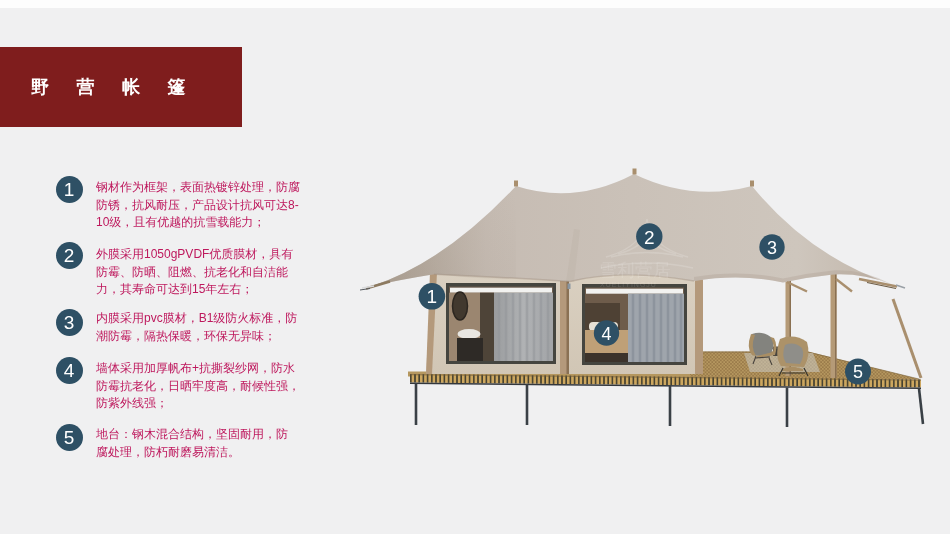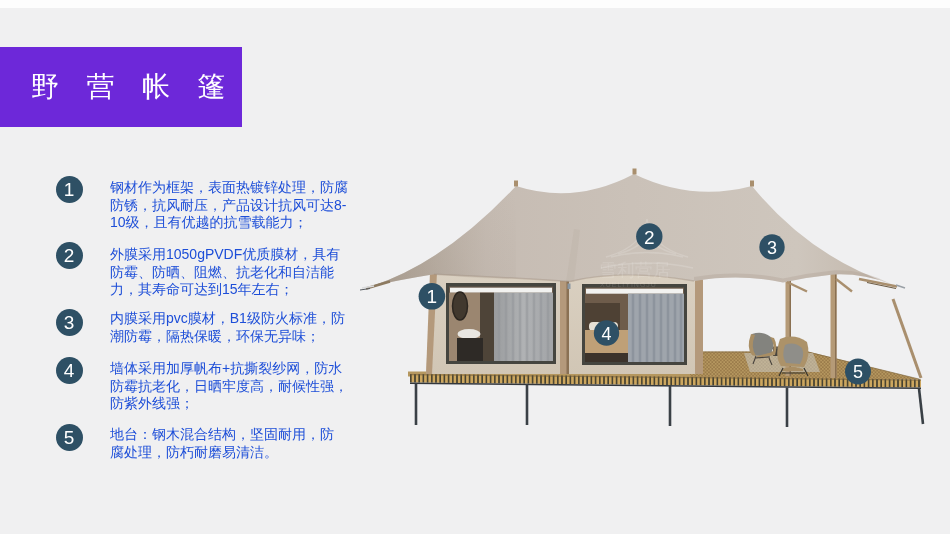--- a/index.html
+++ b/index.html
@@ -1,21 +1,21 @@
 <!DOCTYPE html>
 <html><head>
 <meta charset="utf-8">
 <style>
   html,body{margin:0;padding:0}
   body{width:950px;height:534px;background:#f0f0f1;font-family:"Liberation Sans",sans-serif;position:relative;overflow:hidden}
-  .title{position:absolute;left:0;top:47px;width:242px;height:80px;background:#6d28d9;color:#fff;
-         font-size:28px;font-weight:normal;letter-spacing:27.5px;line-height:80px;padding-left:31px;box-sizing:border-box;white-space:nowrap}
+  .title{position:absolute;left:0;top:47px;width:242px;height:80px;background:#7f1d1d;color:#fff;
+         font-size:18px;font-weight:bold;letter-spacing:27.5px;line-height:80px;padding-left:31px;box-sizing:border-box;white-space:nowrap}
   .num{position:absolute;left:55.5px;width:27px;height:27px;border-radius:50%;background:#2e5065;color:#fff;
        font-size:19px;text-align:center;line-height:27px}
-  .txt{position:absolute;left:110px;font-size:14px;line-height:17.5px;color:#1d4ed8;white-space:nowrap}
+  .txt{position:absolute;left:96px;font-size:12px;line-height:17.5px;color:#be185d;white-space:nowrap}
 </style>
 </head>
 <body>
 
 <div style="position:absolute;left:0;top:0;width:950px;height:8px;background:#fdfdfd"></div>
 
 <div class="title">野营帐篷</div>
 
 <div class="num" style="top:175.9px">1</div>
 

